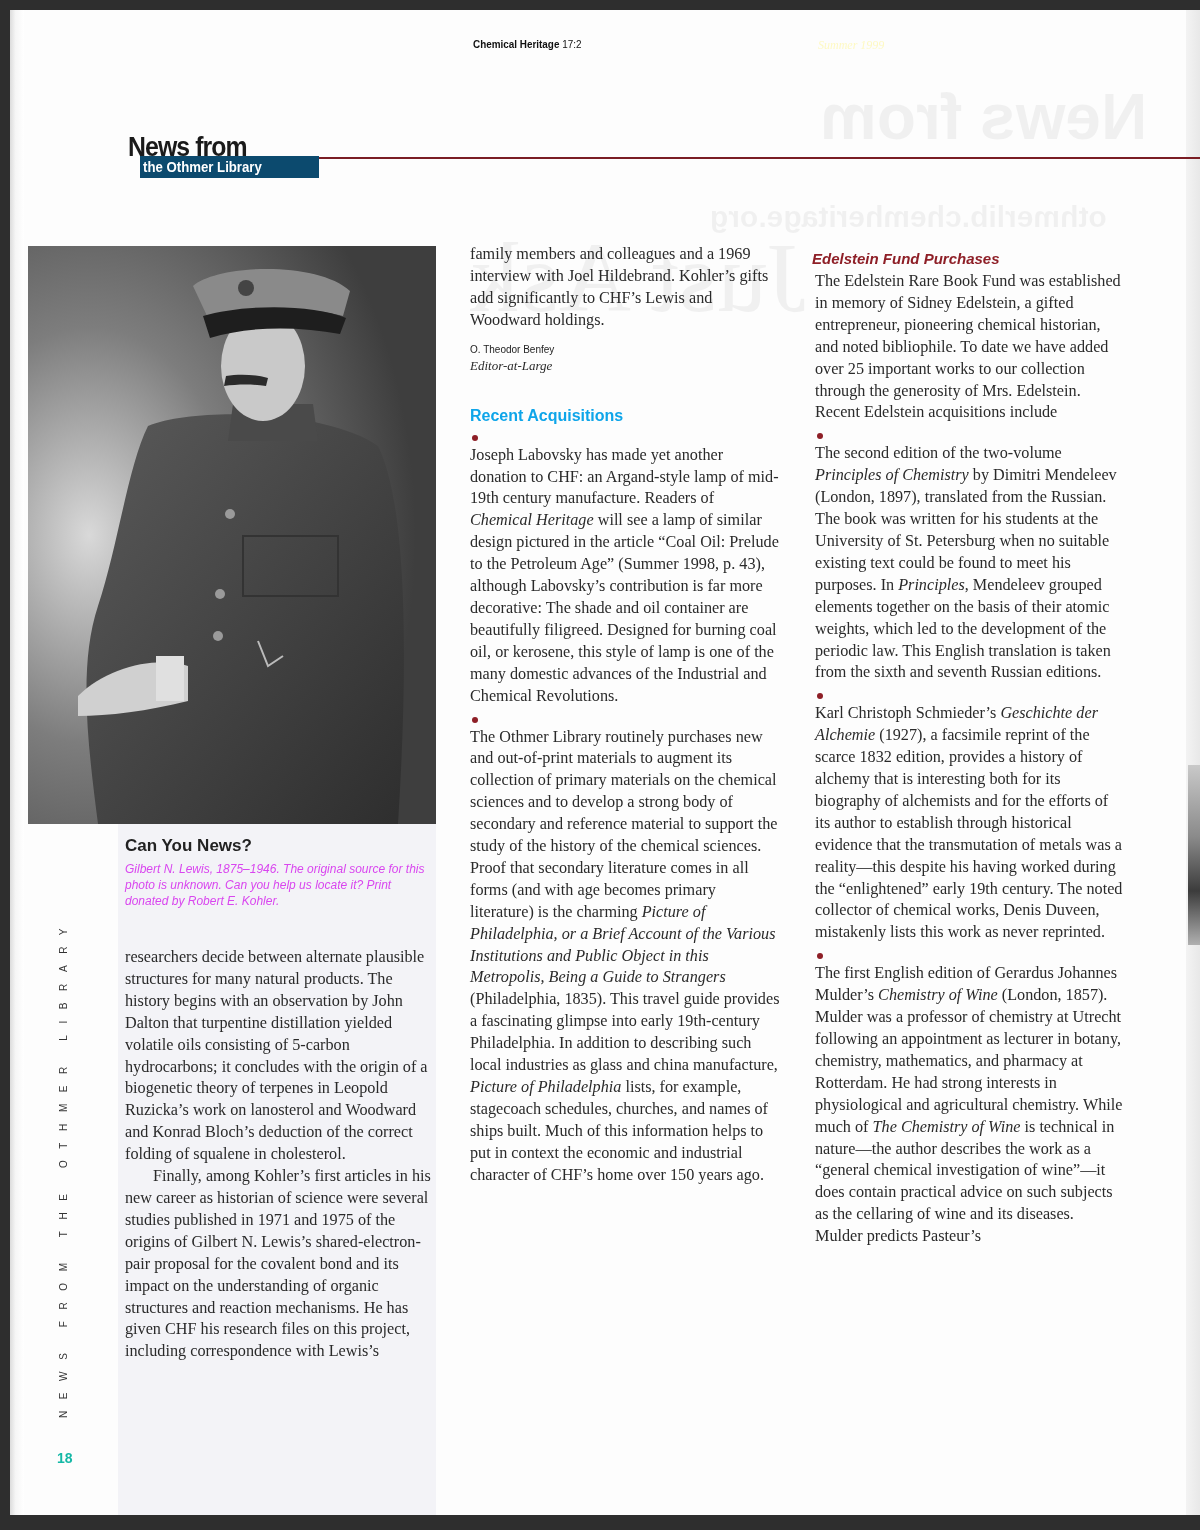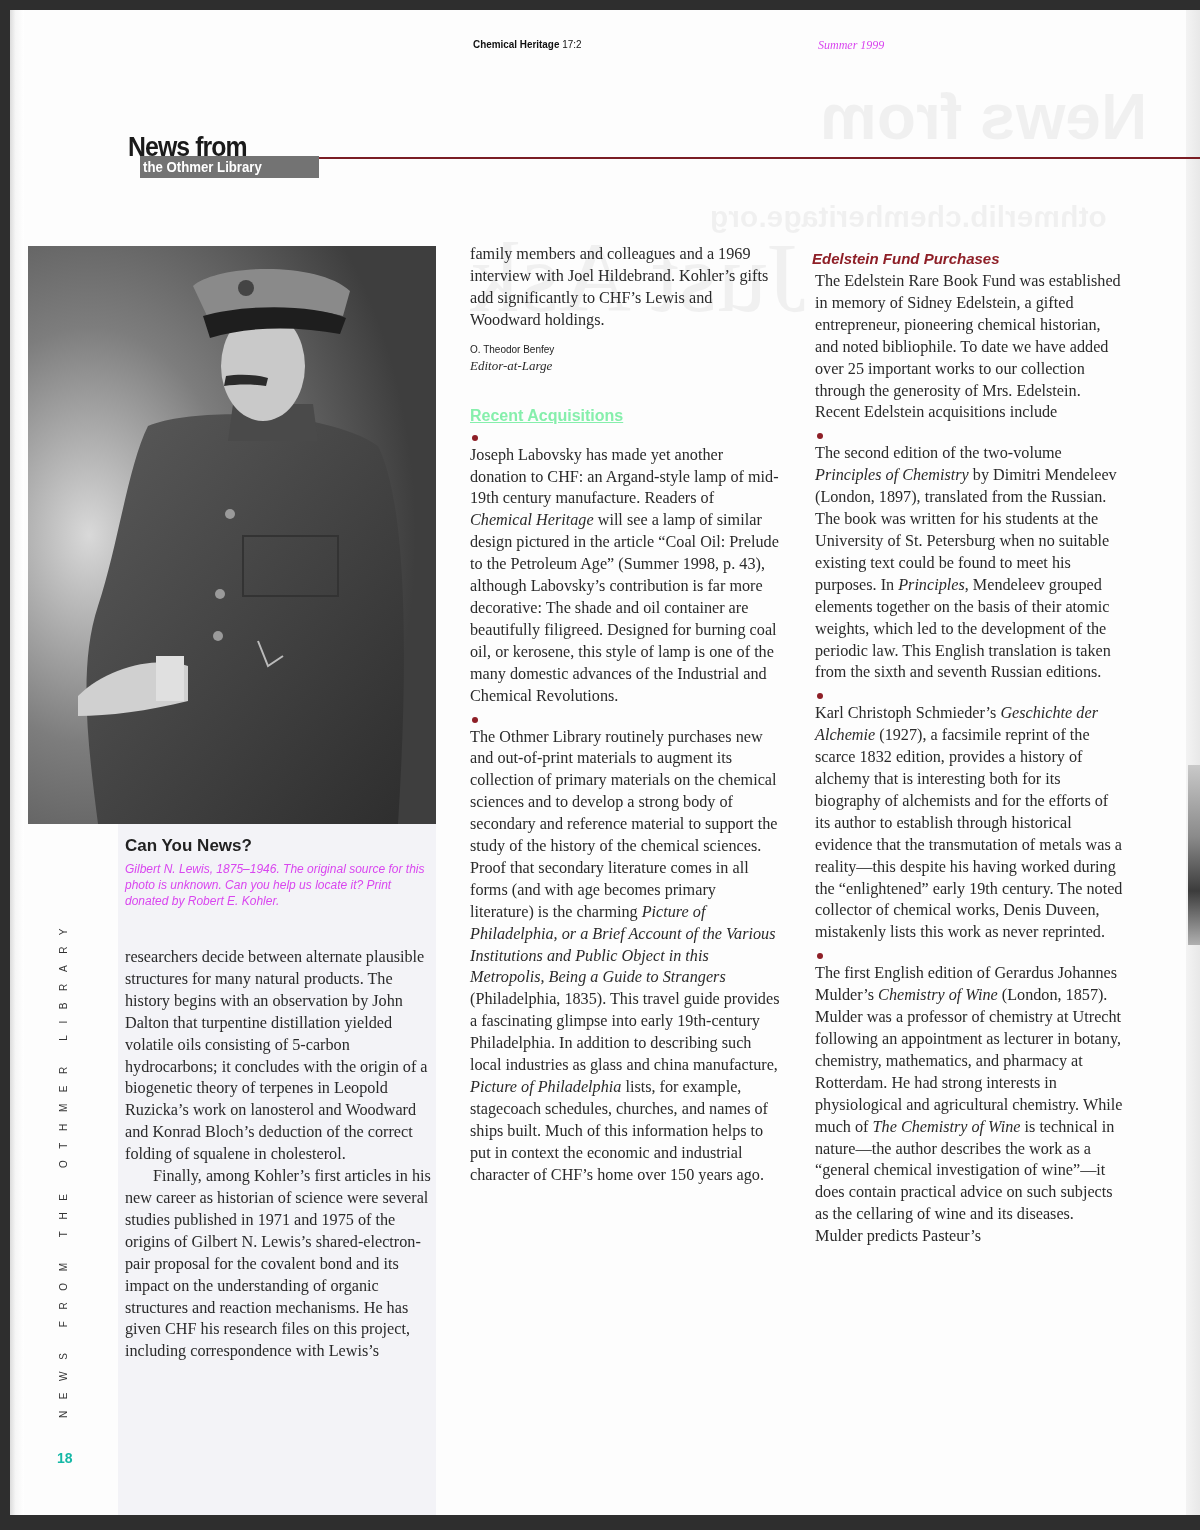--- a/index.html
+++ b/index.html
@@ -31,21 +31,21 @@
   }
   .rh-journal {
     position: absolute; left: 473px; top: 0;
     font-family: "Liberation Sans", "DejaVu Sans", sans-serif;
     font-weight: bold; font-size: 11px; color: #111;
     transform: scaleX(0.9); transform-origin: left;
   }
   .rh-journal .rh-issue { font-weight: normal; }
   .rh-season {
     position: absolute; left: 818px; top: 0;
-    font-style: italic; font-size: 12px; color: #d946ef; font-family: Liberation Serif, serif;
+    font-style: italic; font-size: 12px; color: #fef9c3; font-family: Liberation Serif, serif;
   }
   
   .ghost {
     position: absolute; color: rgba(0,0,0,0.05);
     font-family: "Liberation Sans", "DejaVu Sans", sans-serif; font-weight: bold;
     transform: scaleX(-1);
     pointer-events: none; white-space: nowrap;
   }
   
   .masthead-title {
@@ -54,21 +54,21 @@
     font-weight: bold; font-size: 27px; letter-spacing: -1px; color: #1a1a1a;
     line-height: 30px;
     transform: scaleX(0.92); transform-origin: left;
   }
   .masthead-rule {
     position: absolute; left: 140px; top: 157px; width: 1060px; height: 2px;
     background: #7a1d24;
   }
   .masthead-sub {
     position: absolute; left: 140px; top: 156px; width: 179px; height: 22px;
-    background: #737373; color: #fff;
+    background: #0c4a6e; color: #fff;
     font-family: "Liberation Sans", "DejaVu Sans", sans-serif; font-weight: bold;
     font-size: 15px; line-height: 22px; padding-left: 3px; box-sizing: border-box;
   }
   .masthead-sub span { display: inline-block; transform: scaleX(0.88); transform-origin: left; }
   
   .photo-wrap {
     position: absolute; left: 28px; top: 246px; width: 408px; height: 578px;
     background: #3a3a3a; overflow: hidden;
   }
   .photo-wrap svg { display: block; }
@@ -100,21 +100,21 @@
   .col2 { left: 470px; top: 244px; width: 310px; }
   .col3 { left: 815px; top: 271px; width: 310px; }
   .indent { text-indent: 28px; }
   .byline-name {
     font-family: "Liberation Sans", "DejaVu Sans", sans-serif; font-size: 10px;
     line-height: 16px; margin-top: 10px !important; color: #222;
   }
   .byline-role { font-style: italic; font-size: 13px; line-height: 16px; }
   .section-head {
     font-family: "Liberation Sans", "DejaVu Sans", sans-serif; font-weight: bold;
-    font-size: 16px; color: #86efac; margin-top: 32px !important; line-height: 20px; text-decoration: underline;
+    font-size: 16px; color: #0ea5e9; margin-top: 32px !important; line-height: 20px;
   }
   .red-head {
     position: absolute; left: 812px; top: 250px;
     font-family: "Liberation Sans", "DejaVu Sans", sans-serif; font-weight: bold;
     font-style: italic; font-size: 15px; color: #8e1f27;
   }
   .bullet {
     display: block; width: 6px; height: 6px; border-radius: 50%;
     background: #8e1f27; margin: 9px 0 4px 2px;
   }

